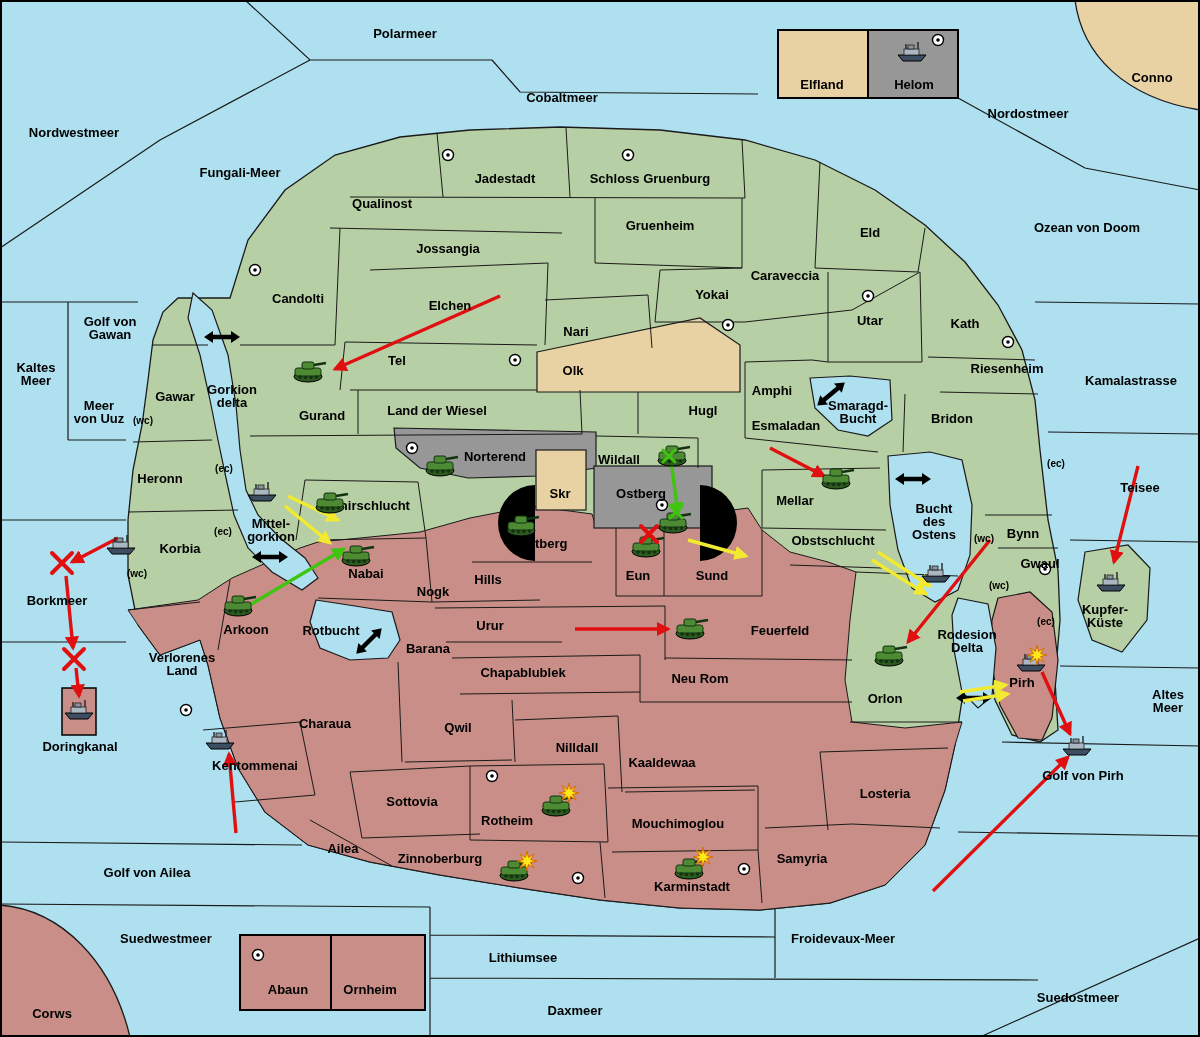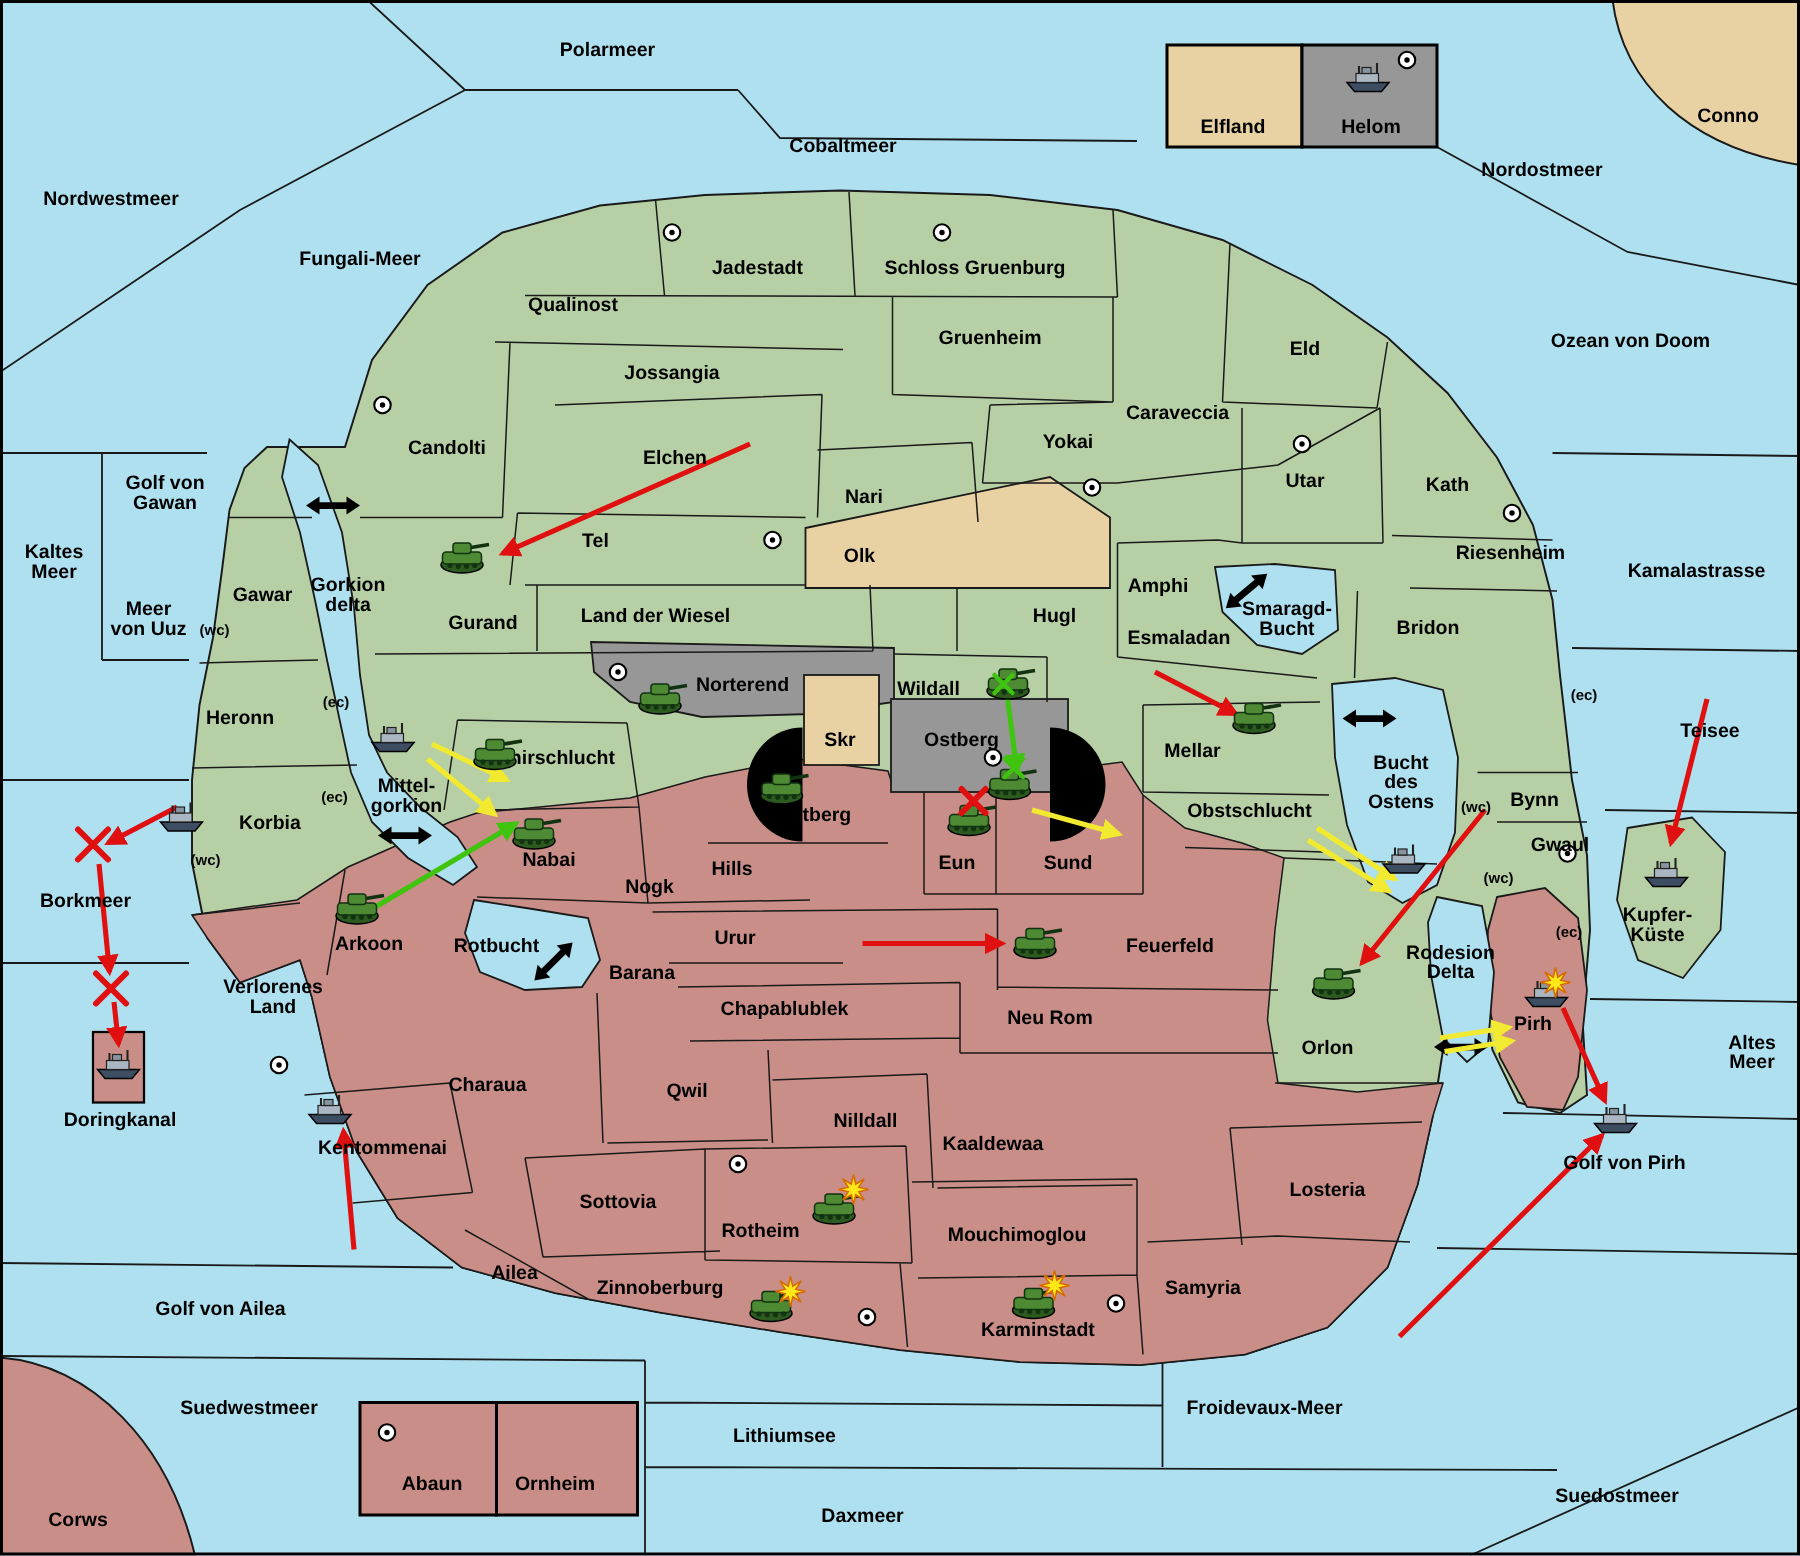--- a/index.html
+++ b/index.html
@@ -1,16 +1,16 @@
 <!DOCTYPE html>
 <html><head>
 <meta charset="utf-8">
 <style>
   html,body{margin:0;padding:0;background:#666;}
-  .map-wrap{position:relative;width:1200px;height:1037px;overflow:hidden;background:#f0abfc;}
+  .map-wrap{position:relative;width:1200px;height:1037px;overflow:hidden;background:#0369a1;}
   svg{display:block;}
   text{font-family:"Liberation Sans",sans-serif;font-weight:bold;fill:#000;}
 </style>
 </head>
 <body>
 
 <div class="map-wrap">
 <svg width="1200" height="1037" viewBox="0 0 1200 1037">
   <defs>
     <marker id="ah-red" viewBox="0 0 10 10" refX="8" refY="5" markerWidth="4.2" markerHeight="4.2" orient="auto">

